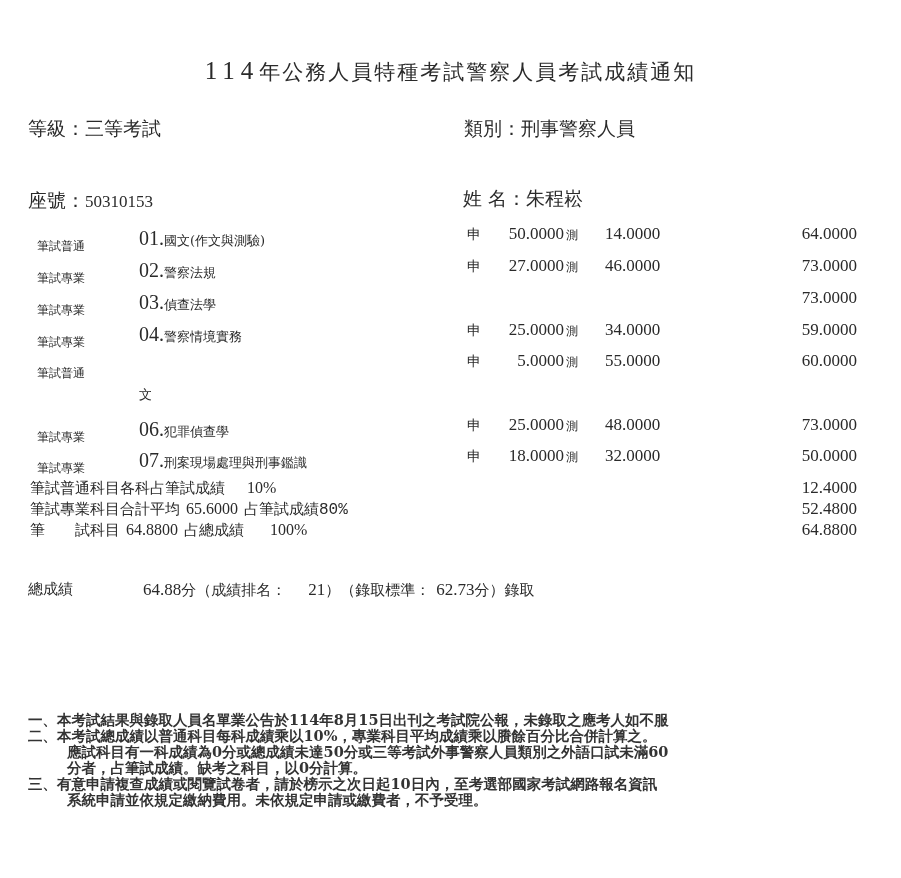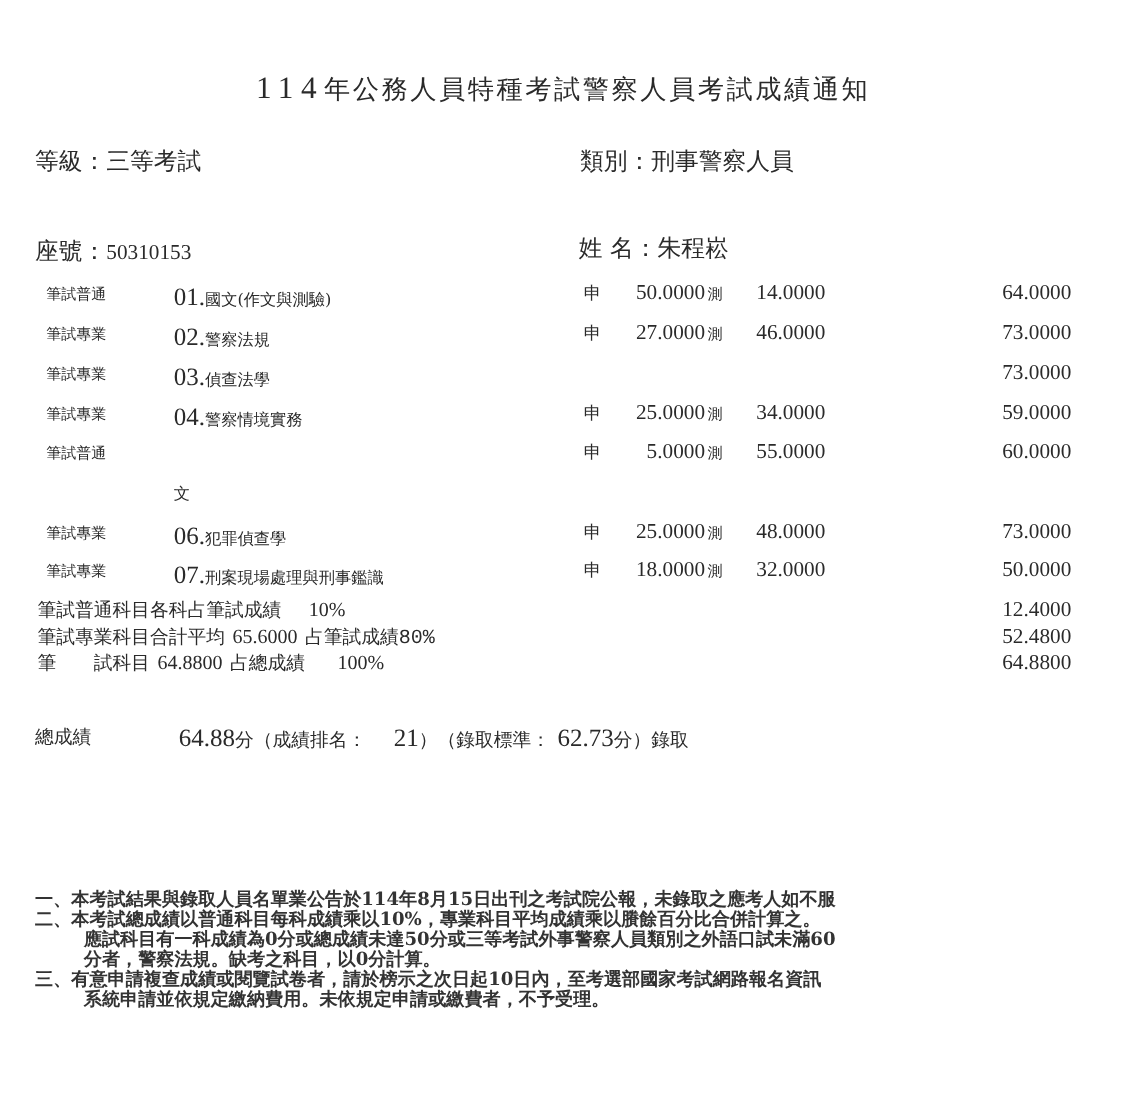--- a/index.html
+++ b/index.html
@@ -7,33 +7,33 @@
       width:901px; height:878px; position:relative; overflow:hidden;
       font-family:"DejaVu Serif","Liberation Serif",serif; color:#2a2a2a;
     }
     .abs { position:absolute; white-space:nowrap; }
     .title { left:0; width:901px; top:57px; text-align:center; font-size:21px; letter-spacing:2px; }
     .title .num { font-family:"Liberation Serif",serif; font-size:25px; letter-spacing:6px; }
     .hdr { font-size:19px; }
     .seat { font-size:19px; }
     .seat .v { font-family:"Liberation Serif",serif; font-size:17px; }
     .row { position:absolute; left:0; width:901px; height:26px; font-size:13px; }
-    .row .type { position:absolute; left:37px; top:3px; font-size:12px;text-align:center; }
+    .row .type { position:absolute; left:37px; top:14px; font-size:12px;text-align:center; }
     .row .subj { position:absolute; left:139px; top:3px; font-size:13px; }
     .row .subj .n { font-family:"Liberation Serif",serif; font-size:20px; }
     .row .flag { position:absolute; left:467px; top:2px; font-size:14px; }
     .row .essay { position:absolute; left:497px; width:67px; text-align:right; top:0; font-family:"Liberation Serif",serif; font-size:17px; }
     .row .mark { position:absolute; left:566px; top:3px; font-size:12px; }
     .row .test { position:absolute; left:605px; top:0; font-family:"Liberation Serif",serif; font-size:17px; }
     .row .score { position:absolute; right:44px; top:0; font-family:"Liberation Serif",serif; font-size:17px; }
     .sum { position:absolute; left:30px; font-size:15px; }
     .sum .n { font-family:"Liberation Serif",serif; font-size:16px; }
     .sumv { position:absolute; right:44px; font-family:"Liberation Serif",serif; font-size:17px; }
     .total { position:absolute; top:580px; font-size:15px; }
-    .total .n { font-family:"Liberation Serif",serif; font-size:20px; }
+    .total .n { font-family:"Liberation Serif",serif; font-size:17px; }
     .notes { position:absolute; left:28px; top:712px; width:860px; font-size:14.5px; line-height:16px; font-weight:bold; color:#333; }
     .note-line { white-space:nowrap; }
     .note-line.cont { padding-left:39px; }
   </style>
 </head>
 <body>
 
 <div class="abs title"><span class="num">114</span><span>年公務人員特種考試警察人員考試成績通知</span></div>
 
 <div class="abs hdr" style="left:28px; top:116px;"><span>等級：</span><span>三等考試</span></div>
@@ -117,16 +117,16 @@
 <div class="sum" style="top:521px;"><span>筆</span><span style="margin-left:30px;">試科目</span><span class="n" style="margin-left:6px;">64.8800</span><span style="margin-left:6px;">占總成績</span><span class="n" style="margin-left:26px;">100%</span></div>
 <div class="sumv" style="top:520px;">64.8800</div>
 
 <div class="total" style="left:28px;">總成績</div>
 <div class="total" style="left:143px;"><span class="n">64.88</span><span>分</span><span>（成績排名：</span><span class="n" style="margin-left:22px;">21</span><span>）</span><span>（錄取標準：</span><span class="n" style="margin-left:6px;">62.73</span><span>分）</span><span>錄取</span></div>
 
 <div class="notes">
   <div class="note-line">一、本考試結果與錄取人員名單業公告於114年8月15日出刊之考試院公報，未錄取之應考人如不服</div>
   <div class="note-line">二、本考試總成績以普通科目每科成績乘以10%，專業科目平均成績乘以賸餘百分比合併計算之。</div>
   <div class="note-line cont">應試科目有一科成績為0分或總成績未達50分或三等考試外事警察人員類別之外語口試未滿60</div>
-  <div class="note-line cont">分者，警察法規。缺考之科目，以0分計算。</div>
+  <div class="note-line cont">分者，占筆試成績。缺考之科目，以0分計算。</div>
   <div class="note-line">三、有意申請複查成績或閱覽試卷者，請於榜示之次日起10日內，至考選部國家考試網路報名資訊</div>
   <div class="note-line cont">系統申請並依規定繳納費用。未依規定申請或繳費者，不予受理。</div>
 </div>
 
 </body></html>

